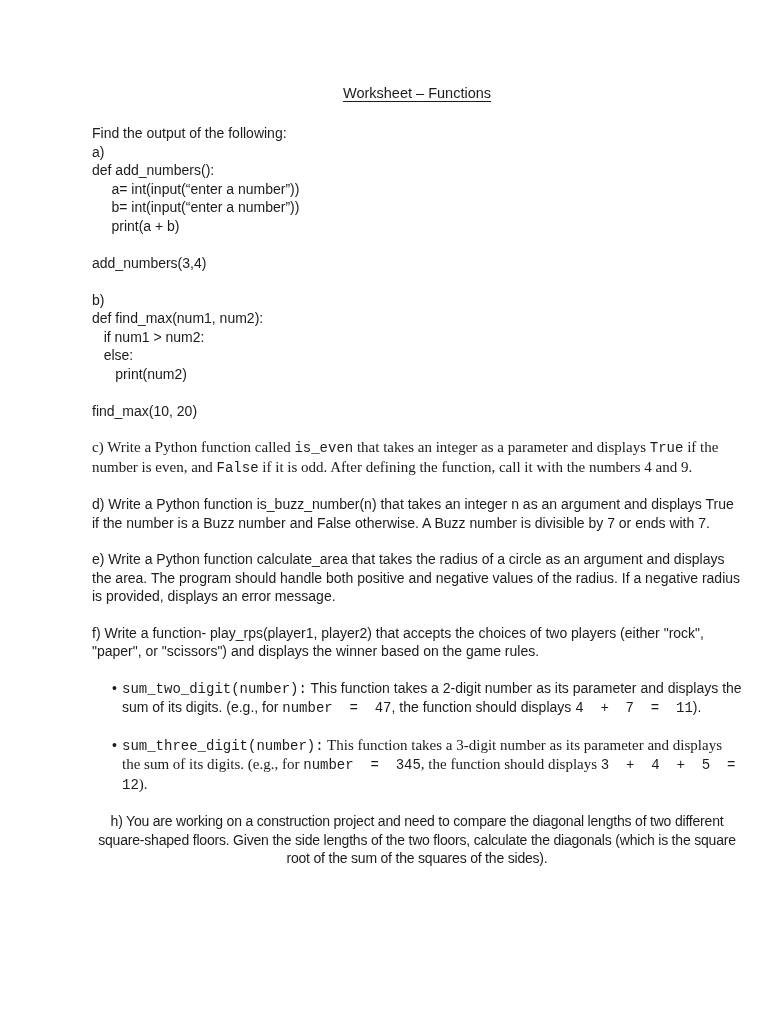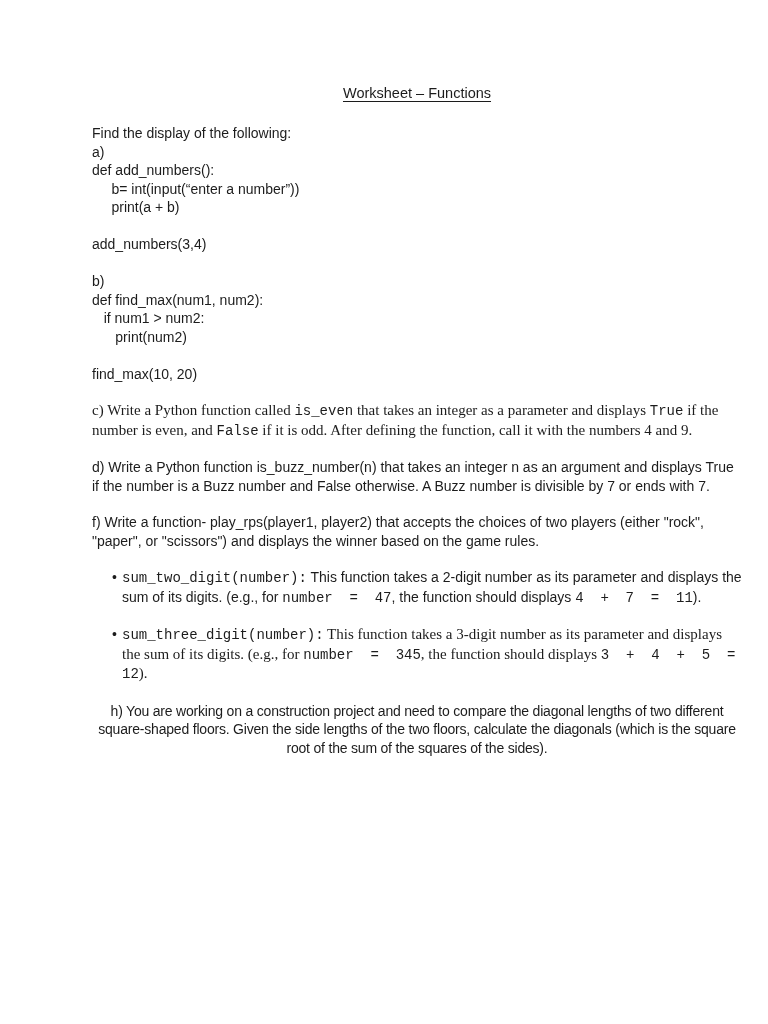--- a/index.html
+++ b/index.html
@@ -63,44 +63,47 @@
 </style>
 </head>
 <body>
 
 <div class="page">
 
   <div class="title-row">
     <span class="doc-title sans">Worksheet – Functions</span>
   </div>
 
-  <p class="para first sans">Find the display of the following:</p>
+  <p class="para first sans">Find the output of the following:</p>
 
   <div class="sans">
     <span class="code-line">a)</span>
     <span class="code-line">def add_numbers():</span>
+    <span class="code-line">     a= int(input(“enter a number”))</span>
     <span class="code-line">     b= int(input(“enter a number”))</span>
     <span class="code-line">     print(a + b)</span>
     <div class="gap"></div>
     <span class="code-line">add_numbers(3,4)</span>
   </div>
 
   <div class="sans" style="margin-top:18.5px;">
     <span class="code-line">b)</span>
     <span class="code-line">def find_max(num1, num2):</span>
     <span class="code-line">   if num1 &gt; num2:</span>
+    <span class="code-line">   else:</span>
     <span class="code-line">      print(num2)</span>
     <div class="gap"></div>
     <span class="code-line">find_max(10, 20)</span>
   </div>
 
   <p class="para serif rich"><span class="serif">c) Write a Python function called </span><span class="mono">is_even</span><span class="serif"> that takes an integer as a parameter and displays </span><span class="mono">True</span><span class="serif"> if the number is even, and </span><span class="mono">False</span><span class="serif"> if it is odd. After defining the function, call it with the numbers 4 and 9.</span></p>
 
   <p class="para sans">d) Write a Python function is_buzz_number(n) that takes an integer n as an argument and displays True if the number is a Buzz number and False otherwise. A Buzz number is divisible by 7 or ends with 7.</p>
 
+  <p class="para sans">e) Write a Python function calculate_area that takes the radius of a circle as an argument and displays the area. The program should handle both positive and negative values of the radius. If a negative radius is provided, displays an error message.</p>
 
   <p class="para sans">f) Write a function- play_rps(player1, player2) that accepts the choices of two players (either "rock", "paper", or "scissors") and displays the winner based on the game rules.</p>
 
 
 
   <div class="bullet-item">
     <span class="bullet-marker">•</span>
     <span class="bullet-body sans rich"><span class="mono">sum_two_digit(number):</span><span> This function takes a 2-digit number as its parameter and displays the sum of its digits. (e.g., for </span><span class="mono">number  =  47</span><span>, the function should displays </span><span class="mono">4  +  7  =  11</span><span>).</span></span>
   </div>
 

